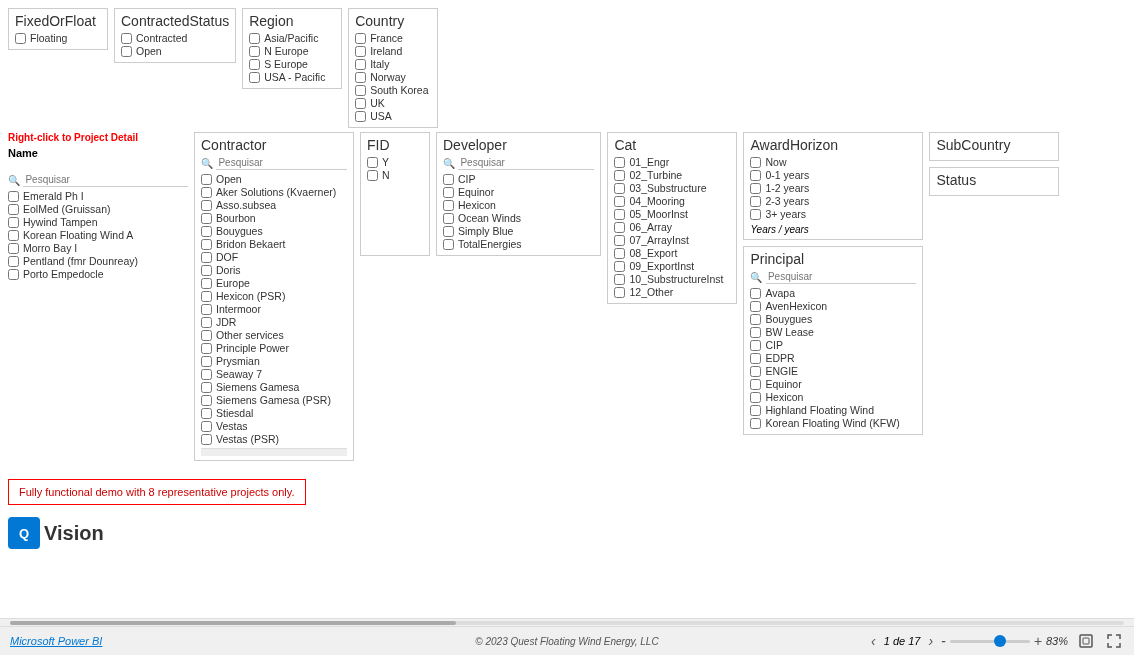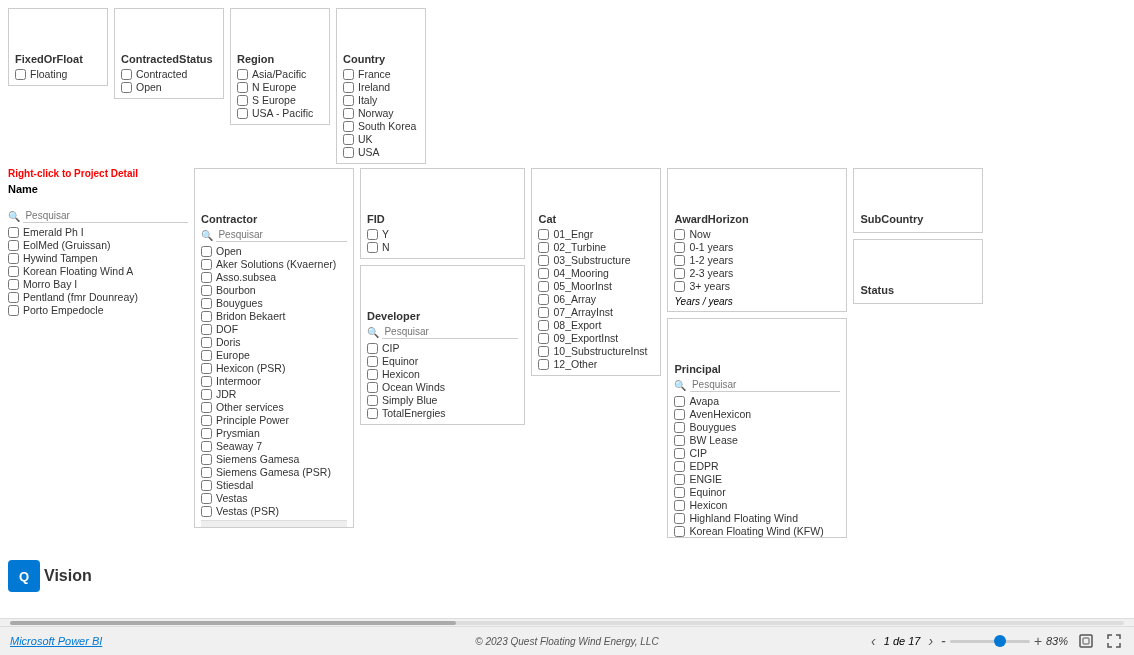--- a/index.html
+++ b/index.html
@@ -20,26 +20,25 @@
       position: relative;
       overflow: hidden;
     }
     .filter-box {
       border: 1px solid #ccc;
       padding: 4px 6px;
       background: white;
       min-width: 80px;
     }
     .filter-box-title {
-      font-size: 11px;
-      font-weight: 700;
+      font-size: 14px;
+      font-weight: 400;
       color: #333;
       margin-bottom: 3px;
       display: block;
-      margin-top: 40px;
     }
     .filter-item {
       display: flex;
       align-items: center;
       gap: 4px;
       margin-bottom: 1px;
       white-space: nowrap;
     }
     .filter-item input[type="checkbox"] {
       width: 11px;
@@ -133,21 +132,21 @@
       background: #0078d4;
       border-radius: 4px;
       display: flex;
       align-items: center;
       justify-content: center;
       color: white;
       font-weight: bold;
       font-size: 14px;
     }
     .vision-logo-text {
-      font-size: 16px;
+      font-size: 20px;
       font-weight: 600;
       color: #333;
     }
     .footer {
       background: #f0f0f0;
       border-top: 1px solid #ddd;
       padding: 4px 10px;
       display: flex;
       align-items: center;
       justify-content: space-between;
@@ -479,21 +478,21 @@
             <label>Vestas</label>
           </div>
           <div class="filter-item">
             <input type="checkbox" style="">
             <label>Vestas (PSR)</label>
           </div>
         </div>
       <div class="h-scroll-placeholder"></div>
     </div>
 
-    <div style="display:flex; flex-direction:column; gap:6px;">
+    <div style="display:flex; flex-direction:row; gap:6px;">
 
       <div class="filter-box" style="min-width:70px;">
         <span class="filter-box-title">FID</span>
         <div class="filter-item">
           <input type="checkbox" style="">
           <label>Y</label>
         </div>
         <div class="filter-item">
           <input type="checkbox" style="">
           <label>N</label>
@@ -679,20 +678,23 @@
 
       <div class="filter-box" style="min-width:130px;">
         <span class="filter-box-title">Status</span>
       </div>
 
     </div>
   </div>
 
   <div style="display:flex; align-items:flex-end; justify-content:space-between; margin-top:10px;">
     <div>
+      <div class="bottom-notice">
+        <span>Fully functional demo with 8 representative projects only.</span>
+      </div>
       <div class="vision-logo">
         <div class="vision-logo-icon">
           <svg width="22" height="22" viewBox="0 0 22 22">
             <rect width="22" height="22" rx="4" fill="#0078d4"></rect>
             <text x="11" y="16" text-anchor="middle" fill="white" font-size="13" font-weight="bold" font-family="Arial">Q</text>
           </svg>
         </div>
         <span class="vision-logo-text">Vision</span>
       </div>
     </div>

